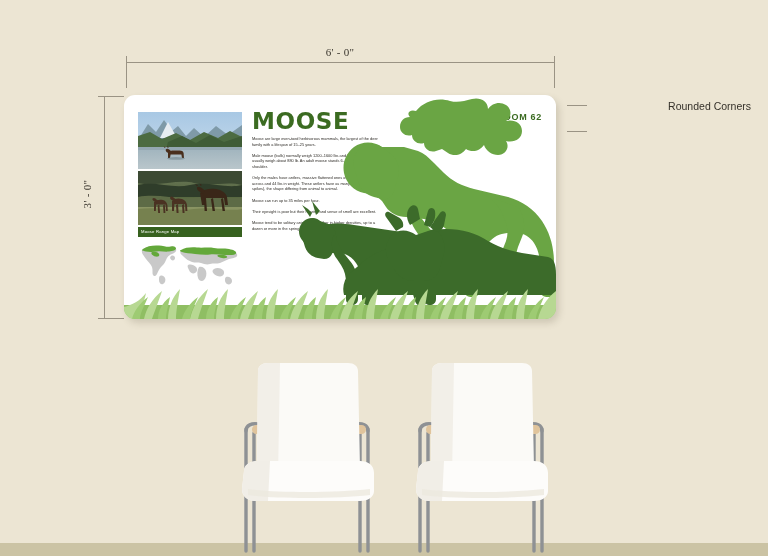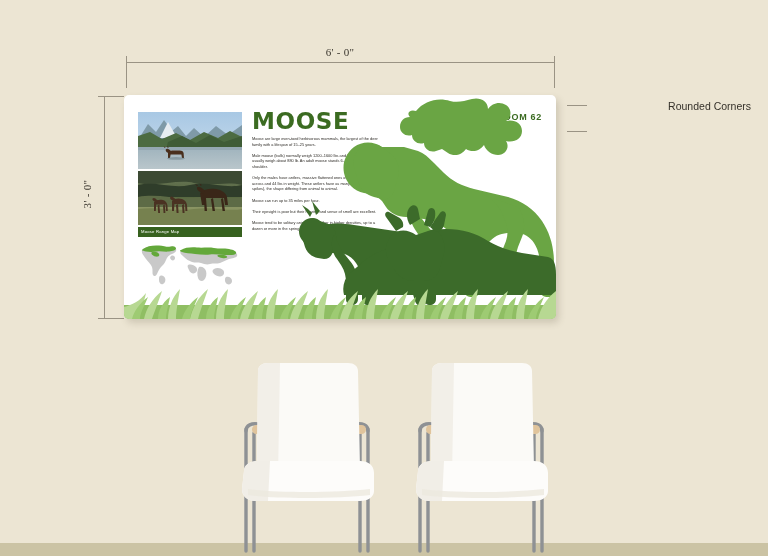--- a/index.html
+++ b/index.html
@@ -107,21 +107,21 @@
   }
   .leader-1 { top: 105px; }
   .leader-2 { top: 131px; }
 
   
   .panel {
     position: absolute;
     left: 124px; top: 95px;
     width: 432px; height: 224px;
     background: #ffffff;
-    border-radius: 5px;
+    border-radius: 11px;
     overflow: hidden;
     box-shadow: 3px 4px 7px rgba(90,80,60,0.20);
   }
   .panel-inner {
     position: absolute;
     inset: 0;
   }
 
   
   .photo {

